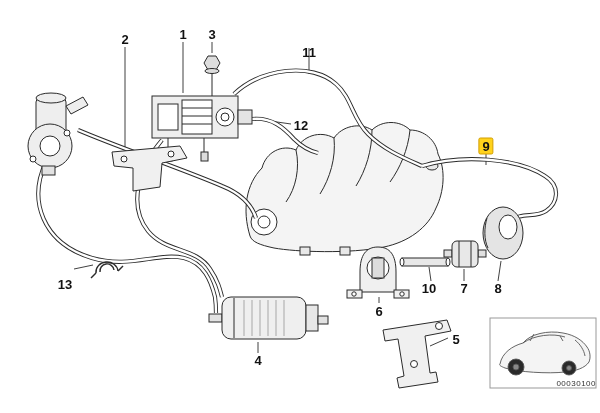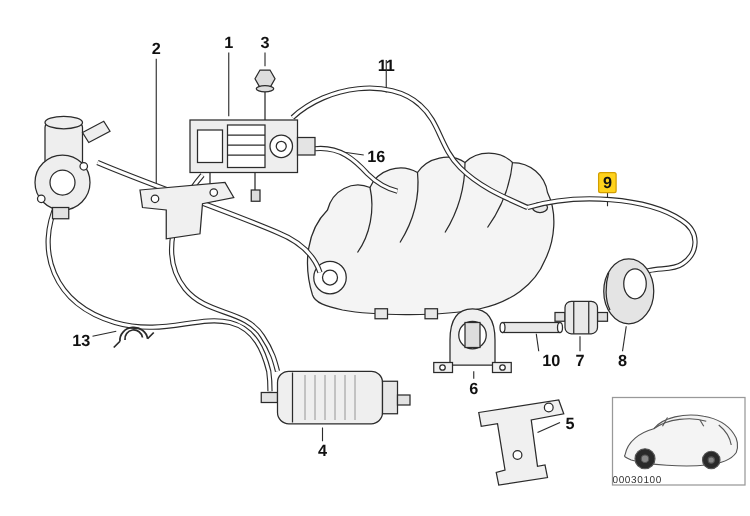--- a/index.html
+++ b/index.html
@@ -10,21 +10,21 @@
   .stage svg{position:absolute;left:0;top:0;}
   .callout{
     position:absolute;transform:translate(-50%,-50%);
     font-weight:bold;font-size:13px;line-height:1;color:#111;
     padding:1px 3px;cursor:pointer;user-select:none;
   }
   .callout.highlighted{
     background:#ffd21c;border:1px solid #d29e00;border-radius:2px;
   }
   .diagram-code{
-    position:absolute;left:490px;top:379px;width:106px;text-align:left;
+    position:absolute;left:490px;top:379px;width:106px;text-align:right;
     font-size:8px;color:#333;letter-spacing:.5px;
   }
 </style>
 </head>
 <body>
 
 <div class="stage">
 
   <svg width="600" height="413" viewBox="0 0 600 413">
 
@@ -189,20 +189,20 @@
 
   <div class="callout" style="left:183px;top:34px">1</div>
   <div class="callout" style="left:125px;top:39px">2</div>
   <div class="callout" style="left:212px;top:34px">3</div>
   <div class="callout" style="left:258px;top:360px">4</div>
   <div class="callout" style="left:456px;top:339px">5</div>
   <div class="callout" style="left:379px;top:311px">6</div>
   <div class="callout" style="left:464px;top:288px">7</div>
   <div class="callout" style="left:498px;top:288px">8</div>
   <div class="callout highlighted" style="left:486px;top:146px">9</div>
-  <div class="callout" style="left:441px;top:288px">10</div>
+  <div class="callout" style="left:429px;top:288px">10</div>
   <div class="callout" style="left:309px;top:52px">11</div>
-  <div class="callout" style="left:301px;top:125px">16</div>
-  <div class="callout" style="left:65px;top:272px">13</div>
+  <div class="callout" style="left:301px;top:125px">12</div>
+  <div class="callout" style="left:65px;top:284px">13</div>
 
   <div class="diagram-code">00030100</div>
 
 </div>
 
 </body></html>

